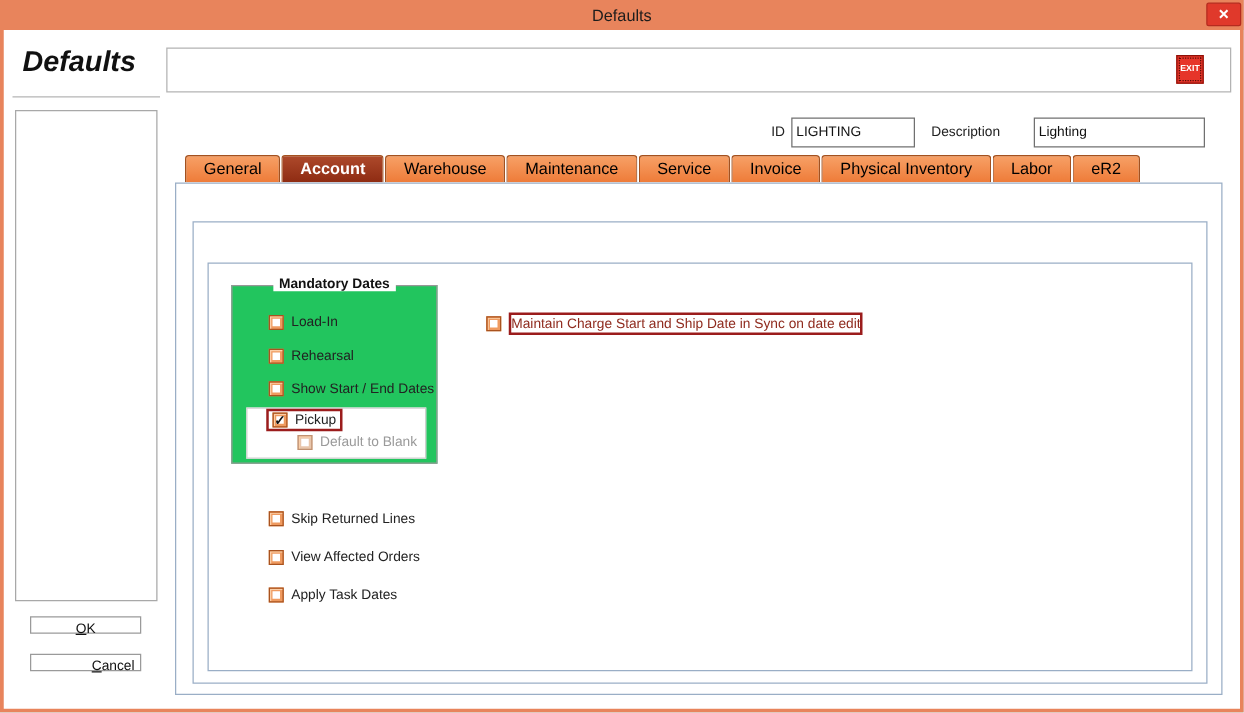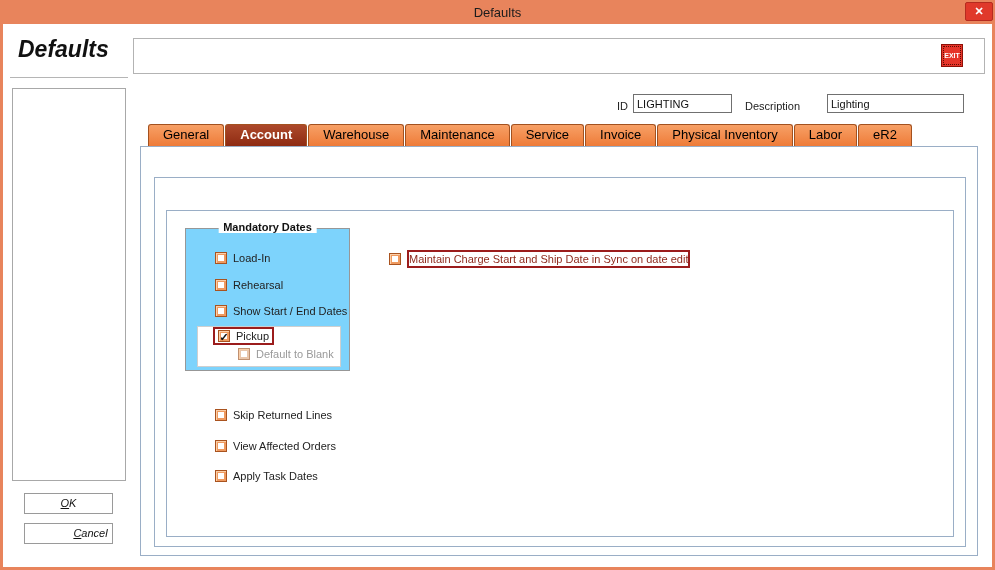--- a/index.html
+++ b/index.html
@@ -42,42 +42,42 @@
   }
   .left-sep {
     position:absolute; left:10px; top:77px; width:118px; height:0;
     border-top:1px solid #b5b5b5;
   }
   .left-box {
     position:absolute; left:12px; top:88px; width:114px; height:393px;
     background:#fff; border:1px solid #a8a8a8;
   }
   .btn {
-    position:absolute; width:89px; height:21px; background:#fff;
+    position:absolute; width:89px; height:14px; background:#fff;
     border:1px solid #9a9a9a; font-size:11px; color:#111; text-align:center;
-    line-height:19px; cursor:pointer;font-style:italic;
+    line-height:19px; cursor:pointer;
   }
   .btn::first-letter { text-decoration:underline; }
   #ok-btn { left:24px; top:493px; }
   #cancel-btn { left:24px; top:523px;padding-left:44px; }
 
   
   .top-strip {
     position:absolute; left:133px; top:38px; width:852px; height:36px;
     background:#fff; border:1px solid #b3b3b3;
   }
   .exit-btn {
     position:absolute; left:941px; top:44px; width:22px; height:23px;
     background:#E6352A; border:1px solid #8E1007; color:#fff;
     font-size:7px; font-weight:bold; display:flex; align-items:center; justify-content:center;
     outline:1px dotted #5a0c04; outline-offset:-3px; cursor:pointer;
   }
   .fld-label { position:absolute; font-size:11px; color:#222; }
   .fld-input {
-    position:absolute; height:19px; background:#fff; border:1px solid #707070;
+    position:absolute; height:24px; background:#fff; border:1px solid #707070;
     font-size:11px; color:#111; padding:0 3px;
   }
 
   
   .tabrow { position:absolute; white-space:nowrap; }
   .tab {
     display:inline-block; height:22px; line-height:20px; padding:0 14px;
     background:linear-gradient(#F7A066,#EE7B38);
     border:1px solid #A3511F; border-bottom:none; border-radius:3px 3px 0 0;
     margin-right:1px; font-size:13px; color:#000; vertical-align:bottom; cursor:pointer;
@@ -86,21 +86,21 @@
     background:linear-gradient(#AD492B,#8E2B12); color:#fff; font-weight:bold;
   }
 
   
   .panel { position:absolute; background:#fff; border:1px solid #9AAEC6; }
   #panel-a { left:140px; top:146px; width:838px; height:410px; }
   #panel-b { left:154px; top:177px; width:812px; height:370px; }
   #panel-c { left:166px; top:210px; width:788px; height:327px; }
 
   
-  .groupbox { position:absolute; background:#7dd3fc; border:1px solid #979797;padding-left:24px; }
+  .groupbox { position:absolute; background:#22c55e; border:1px solid #979797;padding-left:24px; }
   .groupbox .legend {
     position:absolute; top:-8px; left:50%; transform:translateX(-50%);
     background:#fff; padding:0 5px; font-size:11px; font-weight:bold; color:#111;
     white-space:nowrap;
   }
   #group-mandatory { left:185px; top:228px; width:165px; height:143px; }
   #group-options   { left:185px; top:381px; width:165px; height:111px; }
 
   .subbox {
     position:absolute; left:197px; top:326px; width:144px; height:41px;

